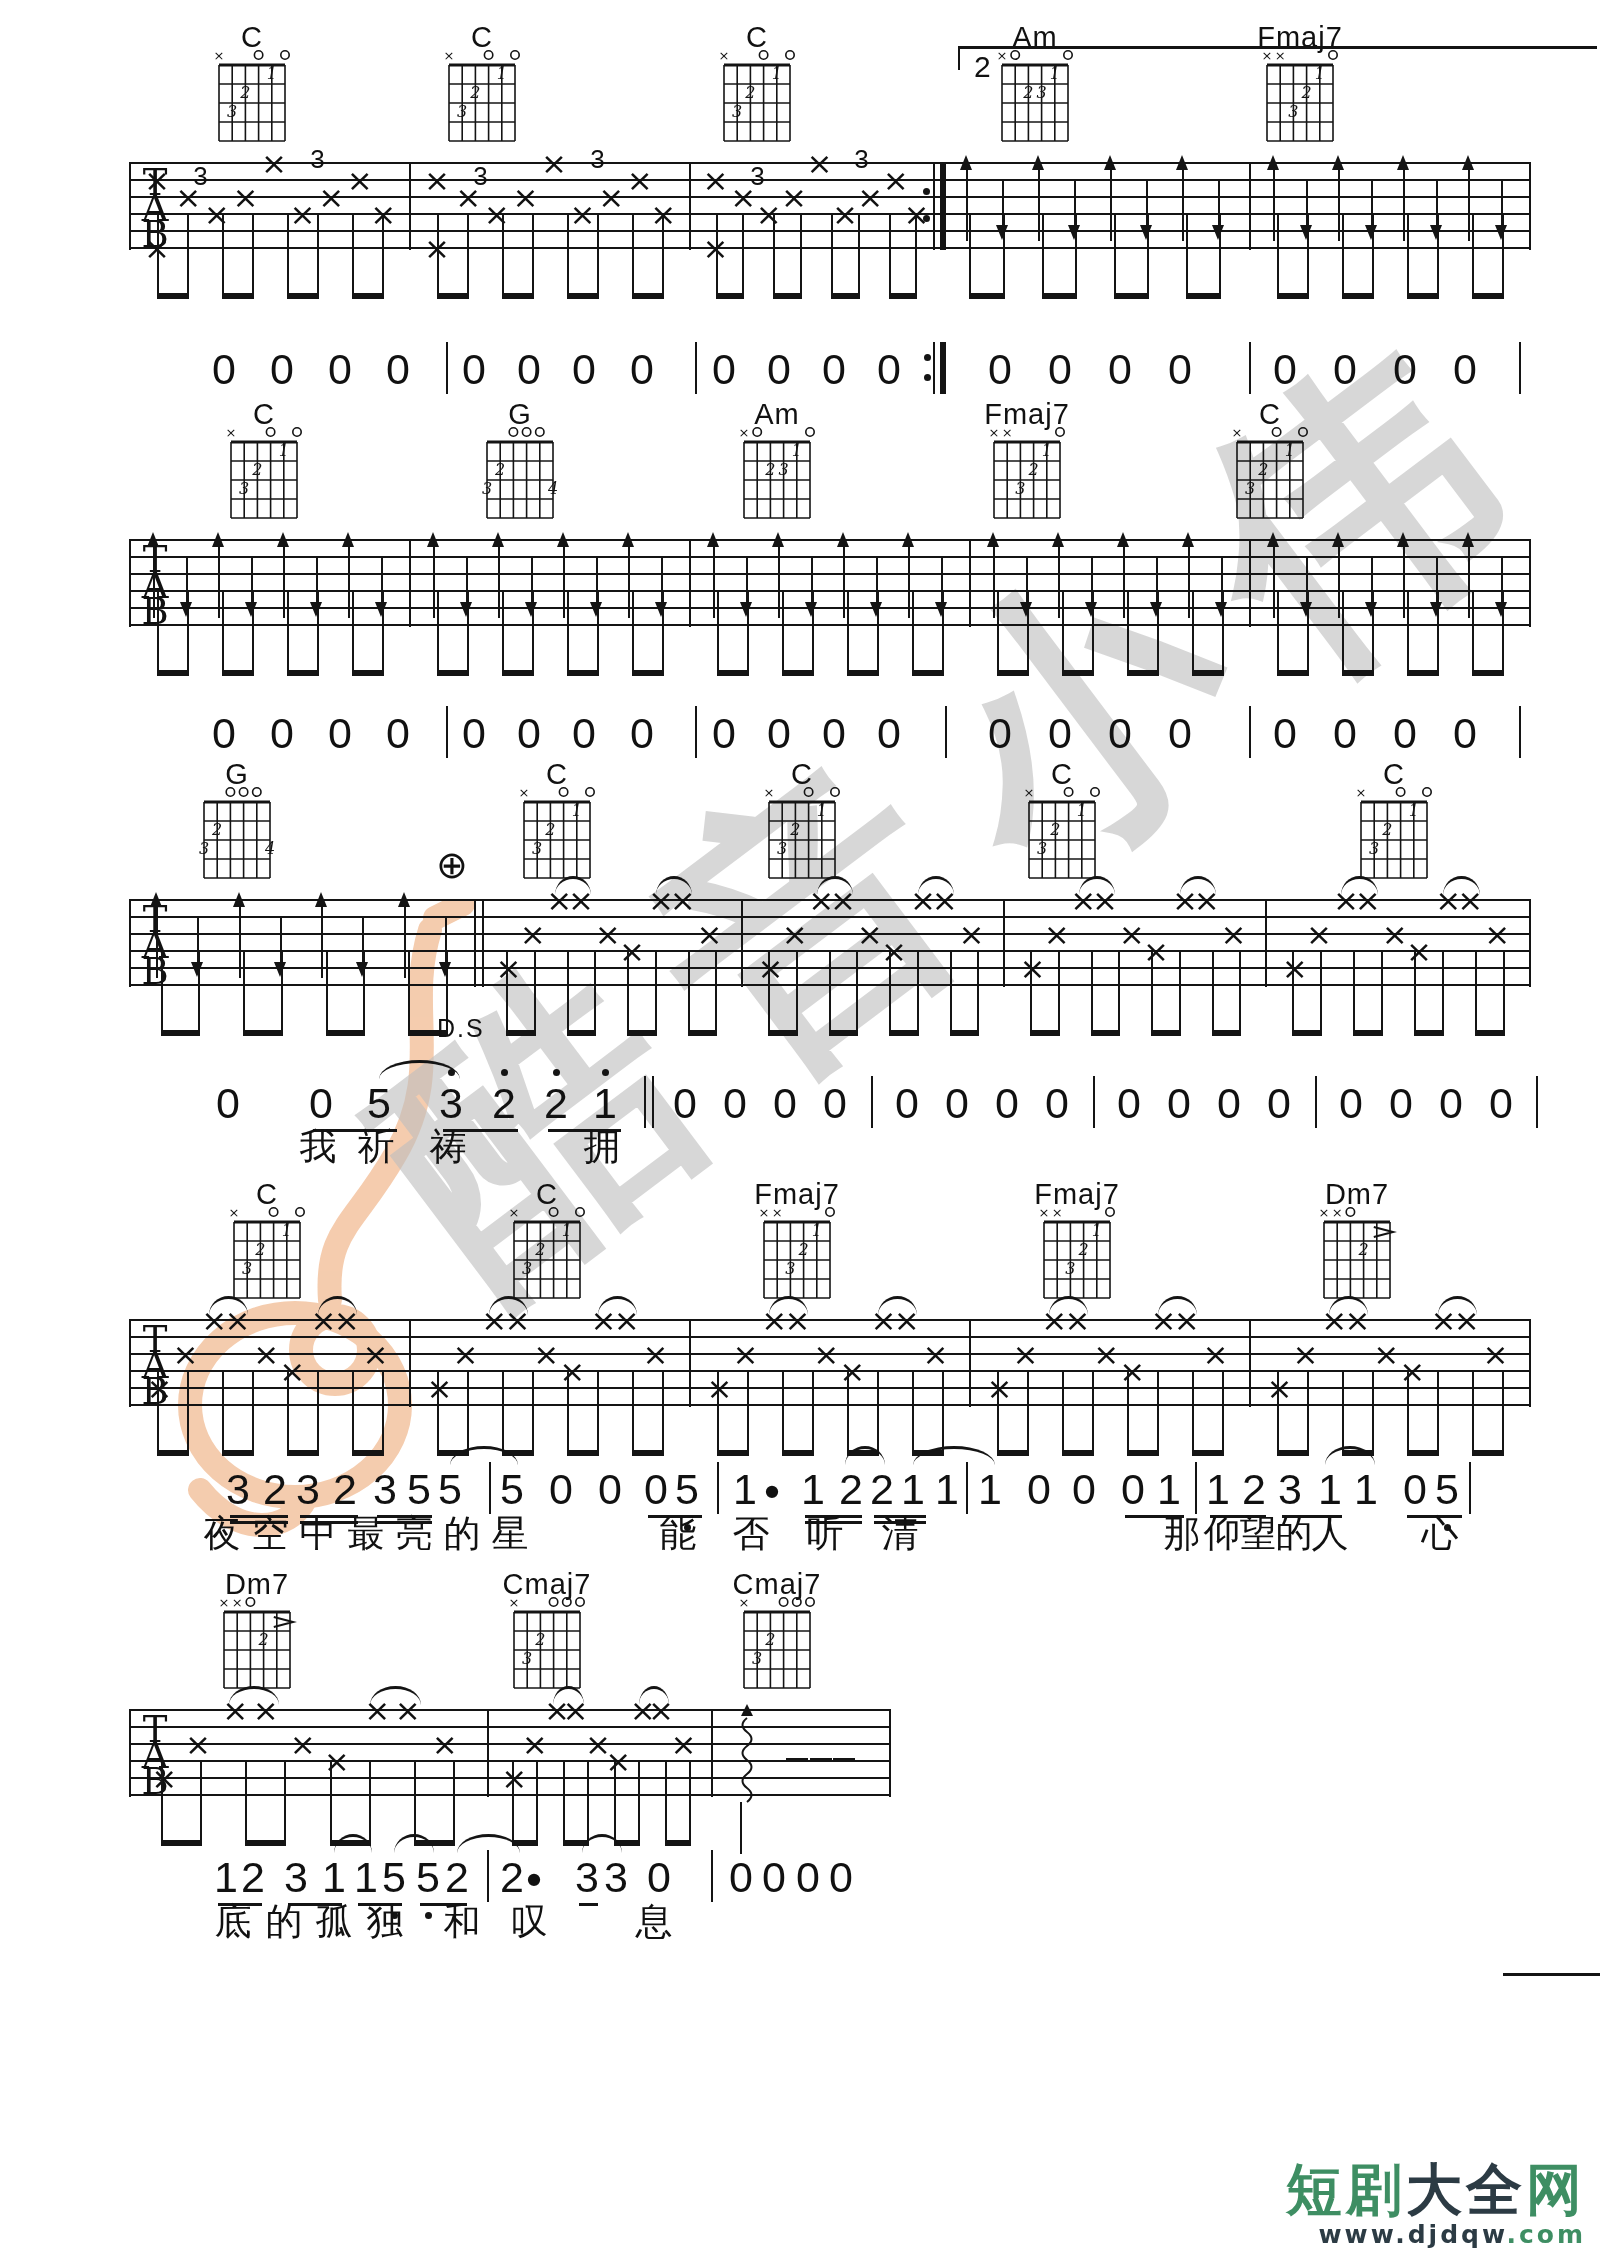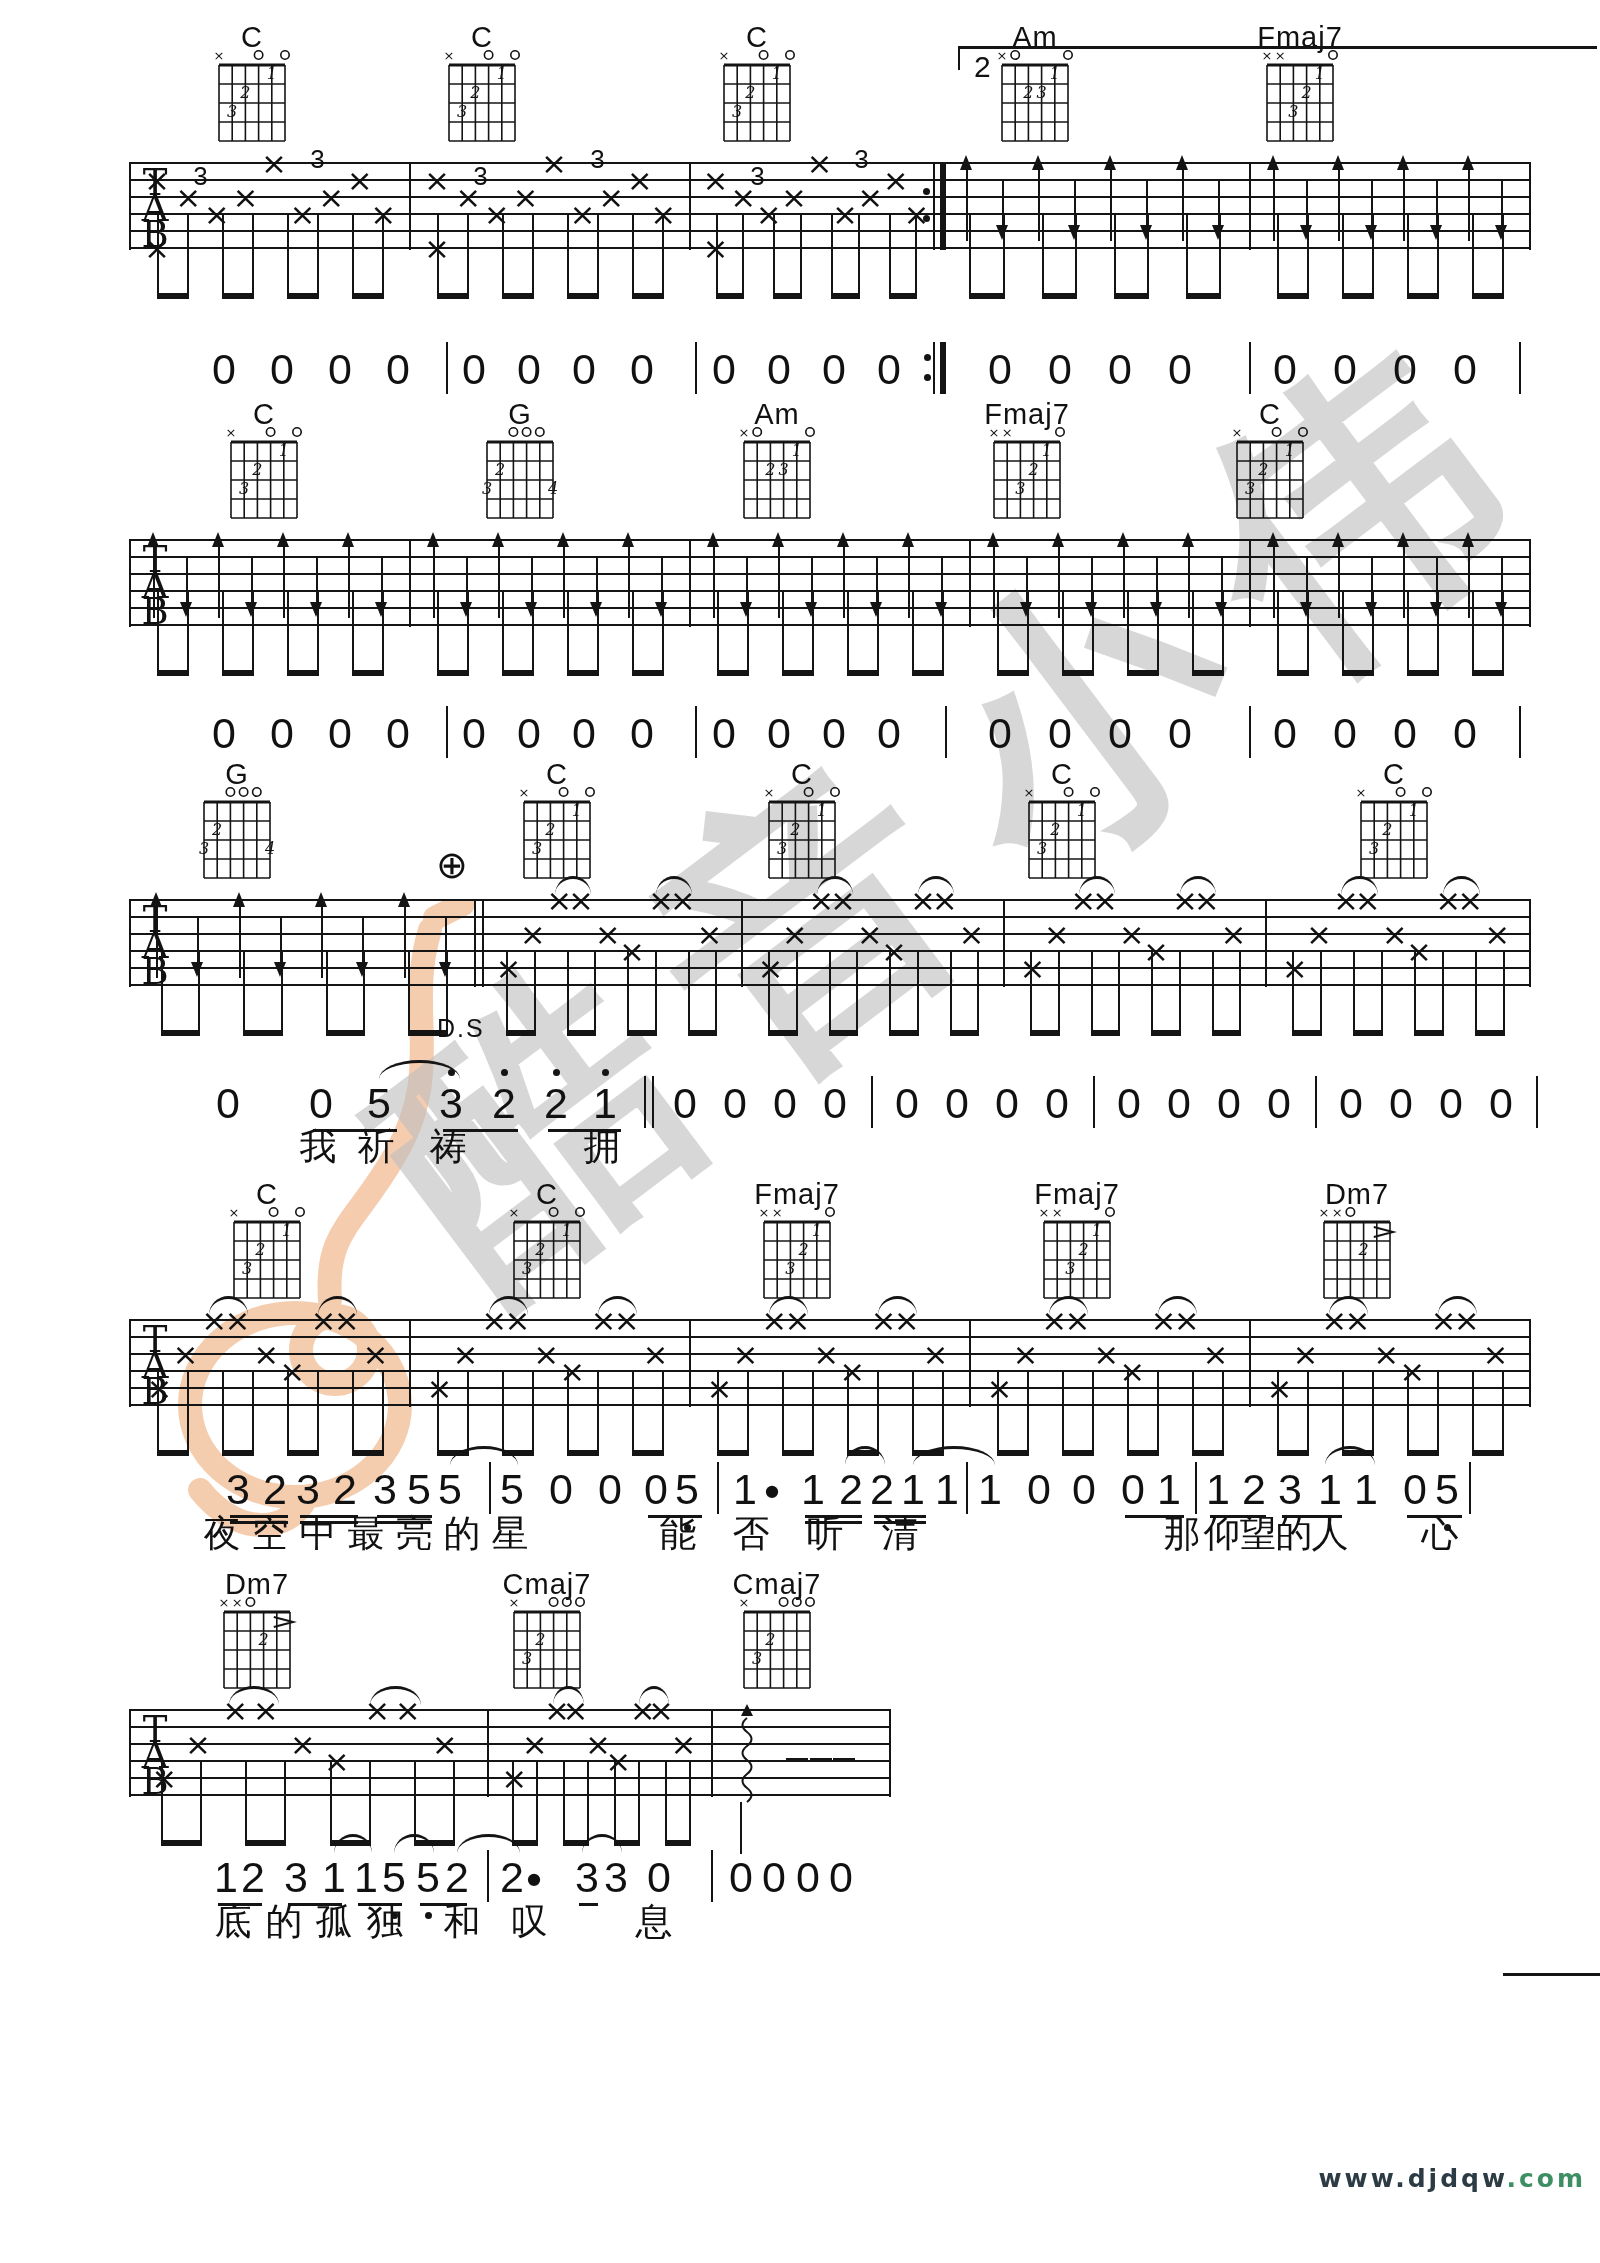--- a/index.html
+++ b/index.html
@@ -52,20 +52,21 @@
       <path d="M 300 30 C 275 110, 315 170, 265 255 C 225 325, 195 330, 200 400"></path>
       <path d="M 305 18 l 28 -14"></path>
       <ellipse cx="165" cy="505" rx="105" ry="92"></ellipse>
       <circle cx="205" cy="450" r="34"></circle>
       <path d="M 70 590 C 110 640, 160 630, 175 600"></path>
     </g>
   </svg>
   <div class="wm-text">酷音小伟</div>
 
   <div class="logo">
+    <div class="logo-title"><span style="color: rgb(62, 142, 99);">短</span><span style="color: rgb(62, 142, 99);">剧</span><span style="color: rgb(44, 59, 68);">大</span><span style="color: rgb(44, 59, 68);">全</span><span style="color: rgb(62, 142, 99);">网</span></div>
     <div class="logo-url"><span style="color: rgb(44, 59, 68);">www.djdqw</span><span style="color: rgb(62, 142, 99);">.com</span></div>
   </div>
 
 <div class="hl" style="left: 130px; top: 162px; width: 1400px;"></div>
     <div class="hl" style="left: 130px; top: 179px; width: 1400px;"></div>
     <div class="hl" style="left: 130px; top: 196px; width: 1400px;"></div>
     <div class="hl" style="left: 130px; top: 213px; width: 1400px;"></div>
     <div class="hl" style="left: 130px; top: 230px; width: 1400px;"></div>
     <div class="hl" style="left: 130px; top: 247px; width: 1400px;"></div>
     <div class="vl" style="left: 129px; top: 162px; height: 88px;"></div>

